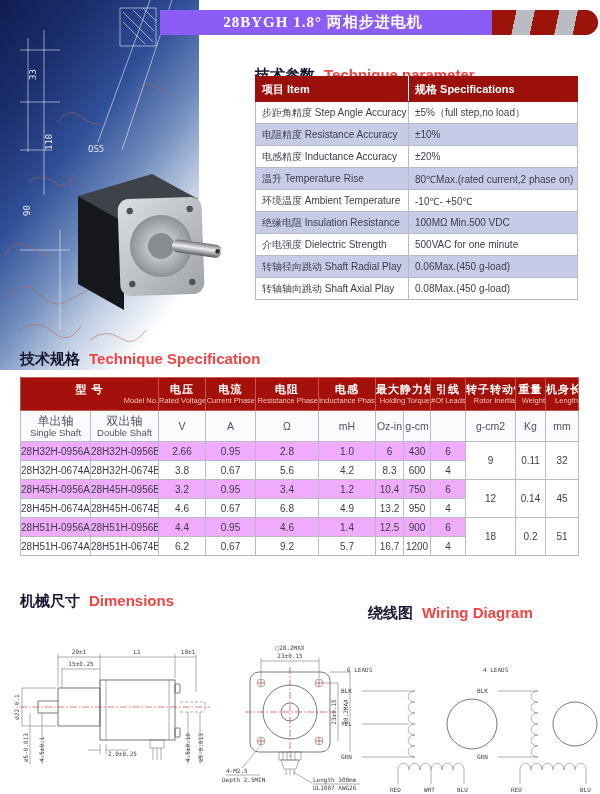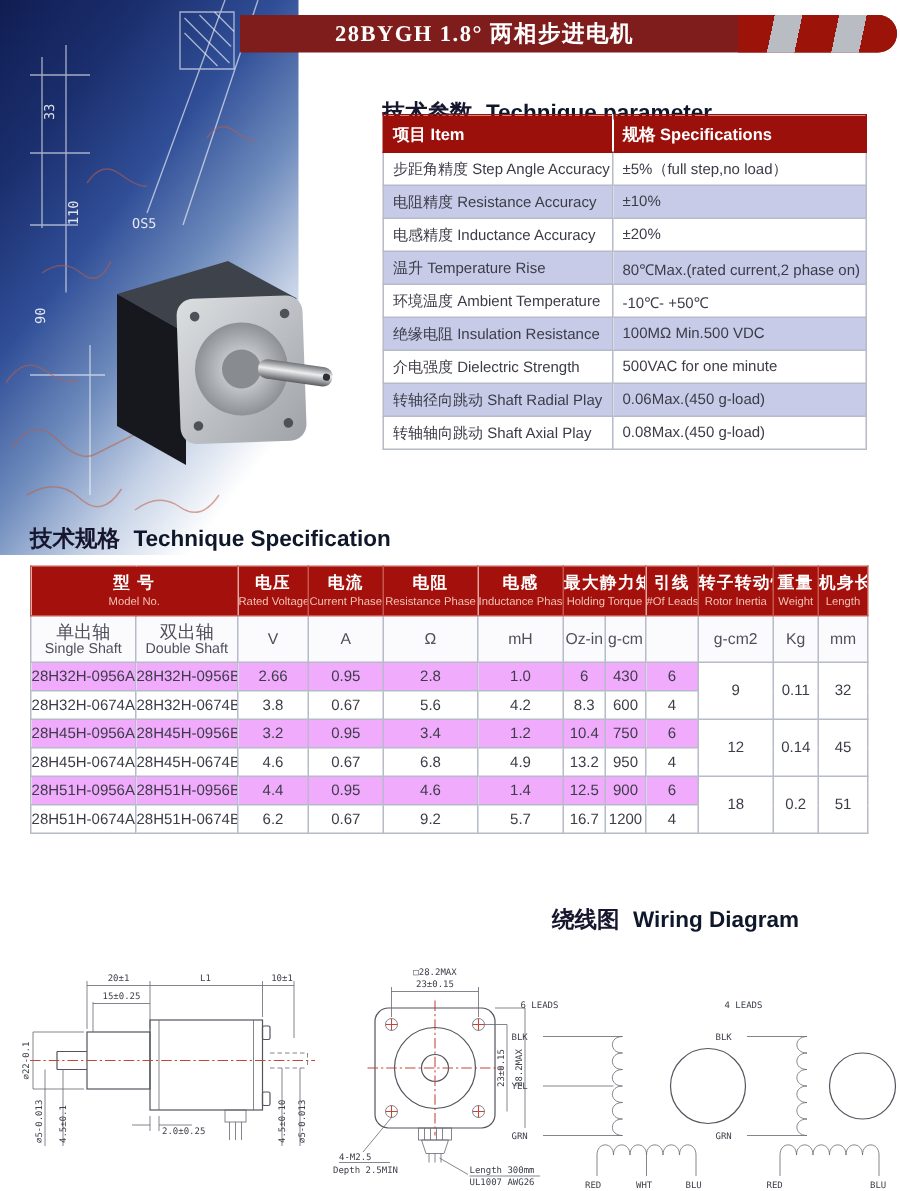--- a/index.html
+++ b/index.html
@@ -2,43 +2,43 @@
 <html><head>
 <meta charset="utf-8">
 <style>
   html,body{margin:0;padding:0;background:#e8e8e8;}
   .page{position:relative;width:600px;height:794px;background:#fff;overflow:hidden;
         font-family:"Liberation Sans",sans-serif;}
   
   .photo{position:absolute;left:0;top:0;width:199px;height:370px;
          background:linear-gradient(128deg,#101d52 0%,#1b2f6e 20%,#304e97 38%,#6f8cbd 55%,#c3d0e5 70%,#ffffff 85%);}
   
-  .titlebar{position:absolute;left:160px;top:10px;right:2px;height:25px;background:#7f1d1d;
+  .titlebar{position:absolute;left:160px;top:10px;right:2px;height:25px;background:#8b5cf6;
             border-radius:0 13px 13px 0;color:#fff;display:flex;align-items:center;justify-content:center;
             padding-right:112px;font:bold 15px "Liberation Serif",serif;letter-spacing:1px;white-space:nowrap;}
   .stripes{position:absolute;right:0;top:0;bottom:0;width:106px;
            background:repeating-linear-gradient(102deg,#9b1309 0 24px,#b9bcc2 24px 42px);
            border-radius:0 13px 13px 0;}
   
   .sec{position:absolute;font-weight:bold;color:#16162e;font-size:15px;white-space:nowrap;}
-  .sec .en{margin-left:9px;color:#0f172a;}
+  .sec .en{margin-left:9px;color:#ef4444;}
   
   .ptable{position:absolute;left:255px;top:76px;width:323px;border-collapse:collapse;
           table-layout:fixed;font-size:10px;color:#3c3c48;}
   .ptable td{height:21px;padding:0 0 0 6px;border:1px solid #b6bac9;white-space:nowrap;overflow:hidden;}
   .ptable tr.ph td{background:#9b100a;color:#fff;font-weight:bold;font-size:11px;border-color:#9b100a;height:24px;}
   .ptable tr.ph td:first-child{border-right:1px solid #fff;}
   .ptable tr.alt td{background:#c7cbe7;}
   
   .stable{position:absolute;left:20px;top:377px;width:558px;border-collapse:collapse;table-layout:fixed;
           text-align:center;font-size:10px;color:#3c3c48;}
   .stable td,.stable th{border:1px solid #b6bac9;padding:0;white-space:nowrap;overflow:hidden;}
   .stable tr.red th{background:#a4100b;border-color:#c4584e;height:32px;font-weight:normal;vertical-align:middle;}
   .stable .zh{display:block;color:#fff;font-size:11px;font-weight:bold;letter-spacing:1px;line-height:13px;}
-  .stable .en{display:block;color:#f2c3b8;font-size:7.5px;line-height:9px;}
+  .stable .en{display:block;color:#f2c3b8;font-size:7.5px;line-height:9px;text-align:right;}
   .stable tr.units td{height:30px;background:#fbfbfd;color:#50505c;font-size:10.5px;}
   .stable tr.units .uz{display:block;color:#50505c;font-size:12px;font-weight:normal;line-height:12px;}
   .stable tr.units .ue{display:block;color:#50505c;font-size:9.5px;line-height:11px;}
   .stable tr.data td{height:18px;}
   .stable tr.shade td{background:#f0abfc;}
   .stable tr.shade td.wcell,.stable td.wcell{background:#fff;}
   
   .drawings{position:absolute;left:0;top:642px;width:600px;height:152px;}
   .ln{stroke:#53555e;stroke-width:.8;fill:none;}
   .lnt{stroke:#6a6c75;stroke-width:.55;fill:none;}
@@ -324,20 +324,23 @@
       <td>0.67</td>
       <td>9.2</td>
       <td>5.7</td>
       <td>16.7</td>
       <td>1200</td>
       <td>4</td>
     </tr>
   </tbody>
     </table>
 
+  <div class="sec" style="left:20px;top:592px;">
+    <span>机械尺寸</span><span class="en">Dimensions</span>
+  </div>
   <div class="sec" style="left:368px;top:592px;margin-top:12px;">
     <span>绕线图</span><span class="en">Wiring Diagram</span>
   </div>
 
   <svg class="drawings" viewBox="0 0 600 152">
 
     <g>
       <rect class="ln" x="100" y="38" width="75" height="60"></rect>
       <path class="lnt" d="M106,38 V98 M169,38 V98"></path>
       <rect class="ln" x="175" y="42" width="5" height="9" rx="1"></rect>

